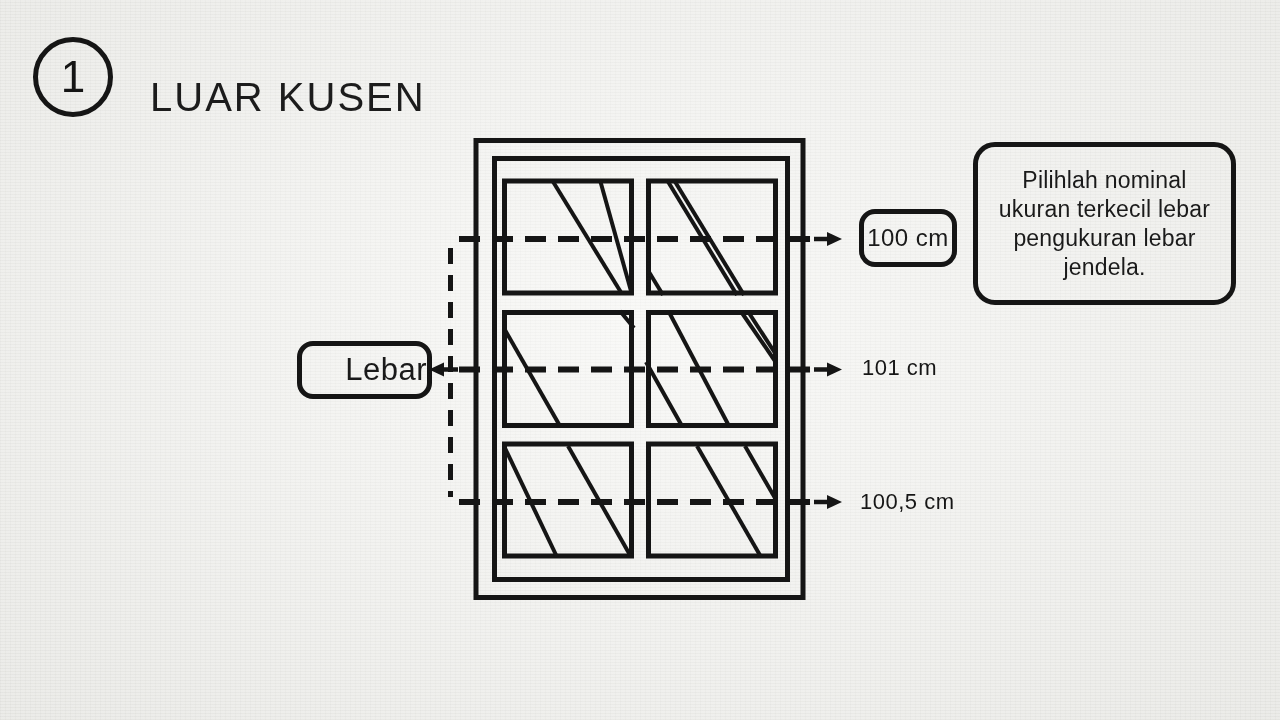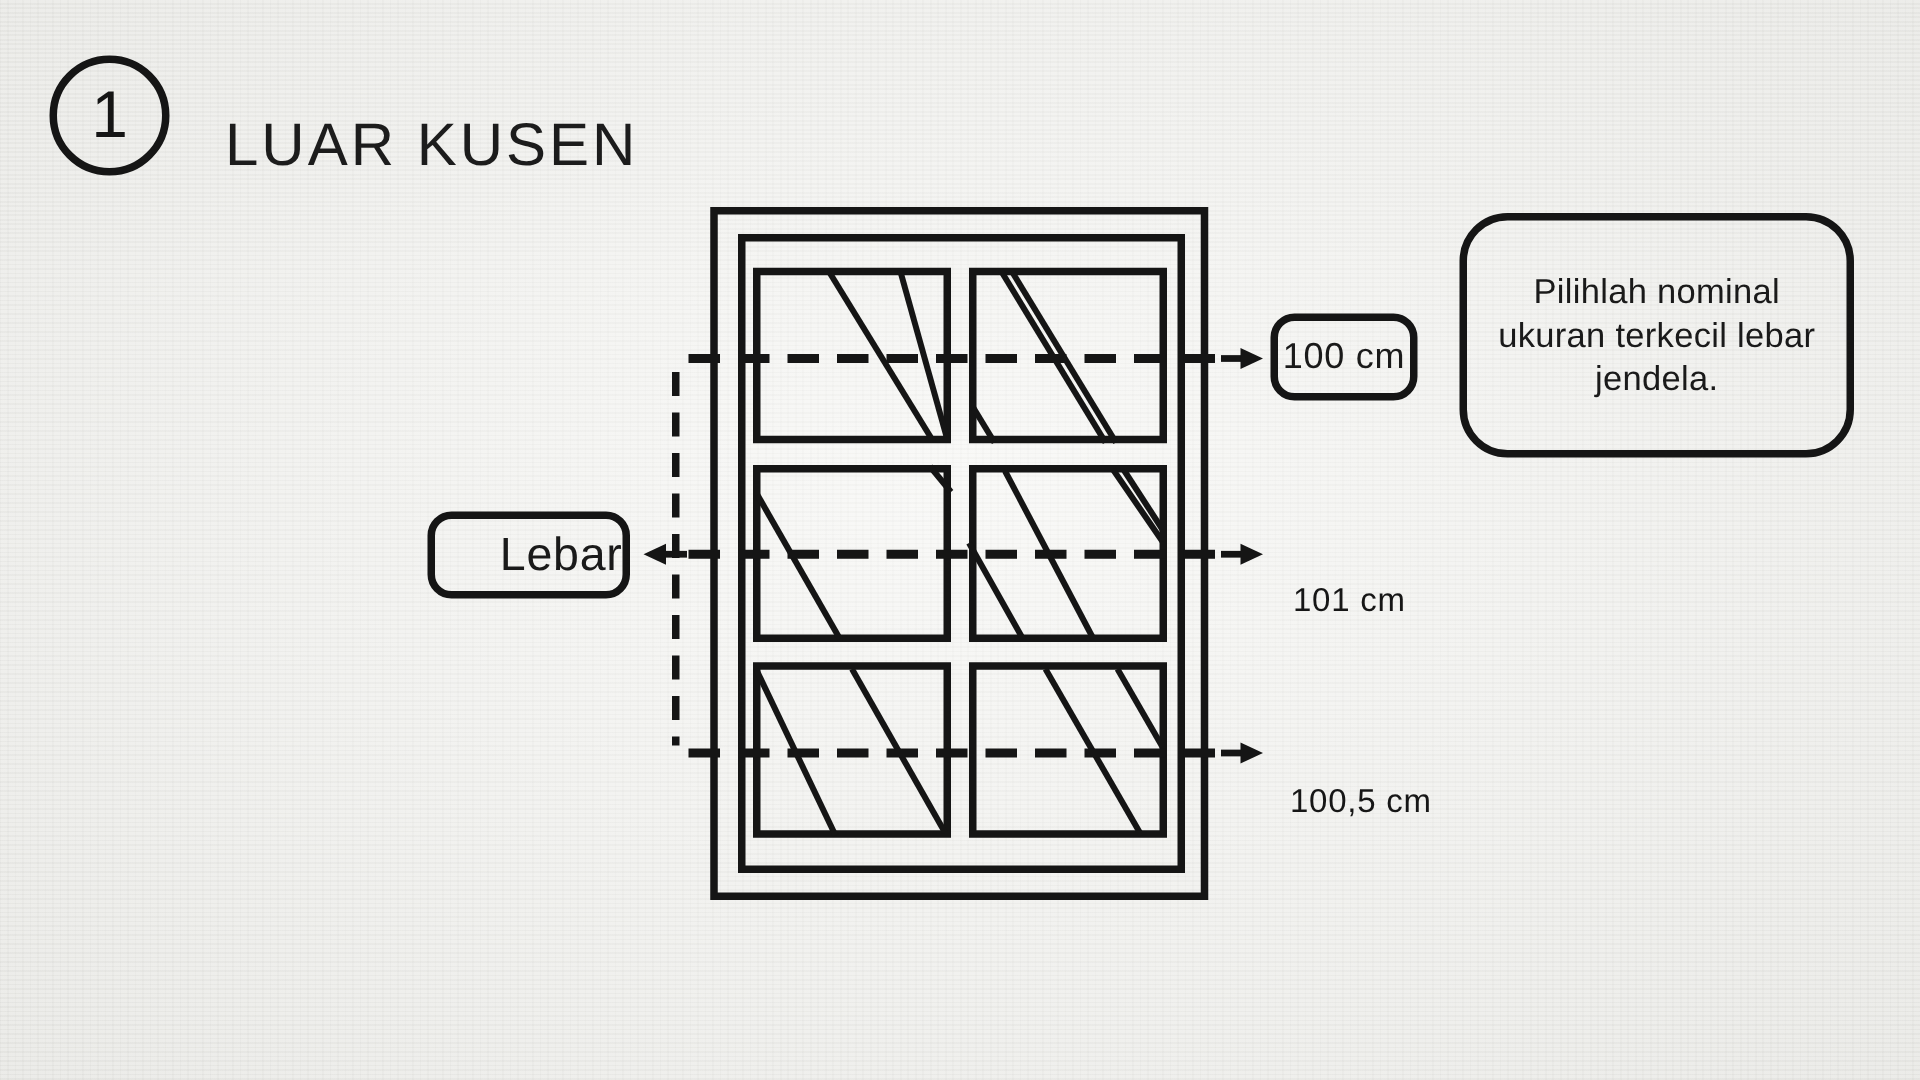--- a/index.html
+++ b/index.html
@@ -26,34 +26,34 @@
   .page-title {
     position:absolute; left:150px; top:55px;
     font-size:40px; font-weight:500; letter-spacing:2px; color:#1c1c1c;margin-top:20px;
   }
 
   .diagram-svg { position:absolute; left:0; top:0; width:1280px; height:720px; }
 
   .tag-box {
     position:absolute; border:5px solid #151515; border-radius:16px;
     display:flex; align-items:center; justify-content:center;
-    color:#1a1a1a; background:transparent;
+    color:#1a1a1a; background:transparent;margin-left:12px;
   }
   .tag-measure { left:847px; top:209px; width:98px; height:58px; font-size:24px; letter-spacing:0.5px; }
   .tag-lebar   { left:285px; top:341px; width:135px; height:58px; font-size:31px; letter-spacing:0.5px;justify-content:flex-end; }
 
   .measure-text {
-    position:absolute; font-size:22px; letter-spacing:0.5px; color:#161616; white-space:nowrap;margin-top:32px;
+    position:absolute; font-size:22px; letter-spacing:0.5px; color:#161616; white-space:nowrap;
   }
   .measure-text.m1 { left:862px; top:355px; }
   .measure-text.m2 { left:860px; top:489px; }
 
   .note-box {
     position:absolute; left:973px; top:142px; width:263px; height:163px;
-    border:5px solid #151515; border-radius:32px;
+    border:5px solid #151515; border-radius:22px;
     display:flex; flex-direction:column; align-items:center; justify-content:center;
     font-size:23px; line-height:29px; font-weight:500; letter-spacing:0.2px;
     text-align:center; color:#1a1a1a;
   }
   .note-box div { white-space:nowrap; }
 </style>
 </head>
 <body>
 
 <div class="canvas">
@@ -120,16 +120,17 @@
   <div class="measure-text m1">101 cm</div>
   <div class="measure-text m2">100,5 cm</div>
 
   <div class="tag-box tag-lebar">
     <span>Lebar</span>
   </div>
 
   <div class="note-box">
     <div>Pilihlah nominal</div>
     <div>ukuran terkecil lebar</div>
+    <div>pengukuran lebar</div>
     <div>jendela.</div>
   </div>
 
 </div>
 
 </body></html>

